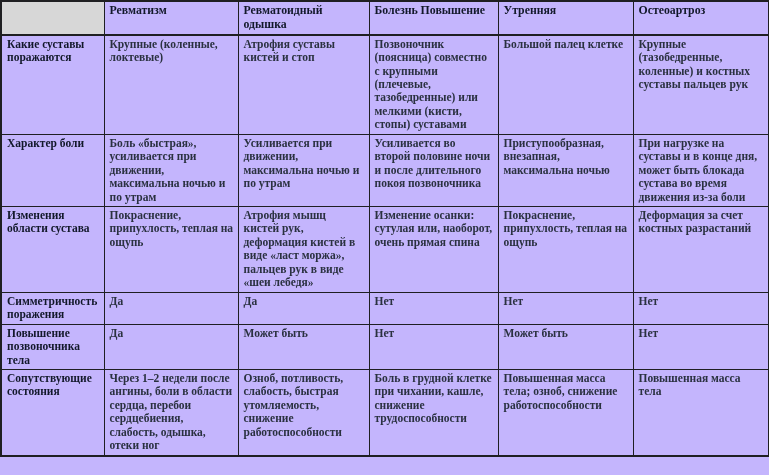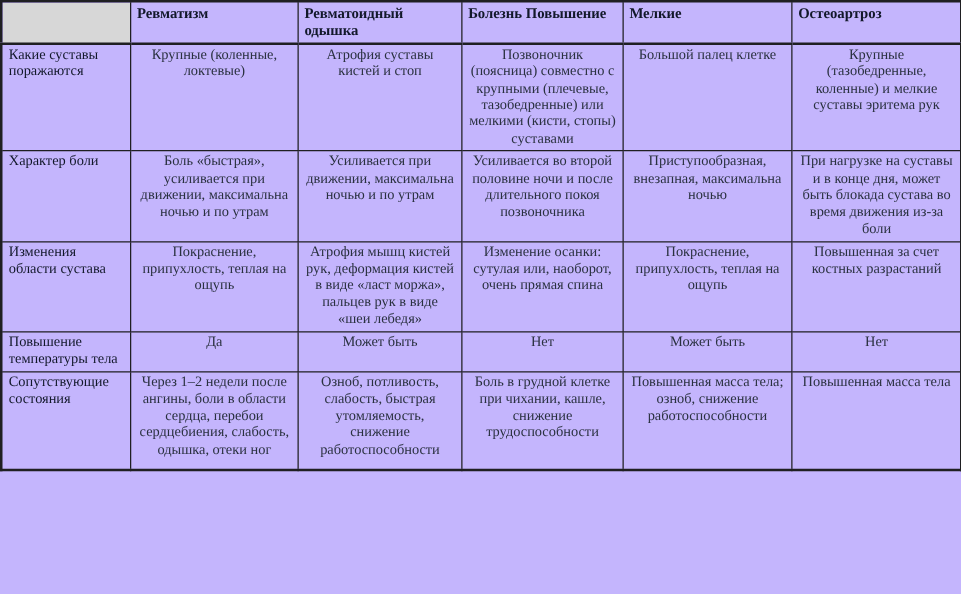--- a/index.html
+++ b/index.html
@@ -23,32 +23,31 @@
   table.cmp th, table.cmp td {
     border: 1px solid #1f1f22;
     vertical-align: top;
     text-align: left;
     padding: 2px 4px 2px 5px;
     font-size: 11.5px;
     line-height: 1.17;
     overflow: hidden;
   }
   table.cmp td {
-    font-weight: normal;
+    font-weight: bold;
     color: #2a3140;
-    text-align: center;
   }
   table.cmp thead th {
     font-weight: bold;
     color: #12182a;
     border-bottom: 2px solid #1f1f22;
     font-size: 11.8px;
   }
   table.cmp tbody th {
-    font-weight: normal;
+    font-weight: bold;
     color: #12182a;
     margin-left: 44px;
   }
   th.corner {
     background: #d7d7d7;
   }
 </style>
 </head>
 <body>
 
@@ -61,51 +60,59 @@
       <col style="width:129px">
       <col style="width:135px">
       <col style="width:136px">
     </colgroup>
     <thead>
       <tr style="height:18px">
         <th class="corner"></th>
         <th>Ревматизм</th>
         <th>Ревматоидный одышка</th>
         <th>Болезнь Повышение</th>
-        <th>Мелкие</th>
+        <th>Утренняя</th>
         <th>Остеоартроз</th>
       </tr>
     </thead>
     <tbody>
       <tr style="height:77px">
         <th>Какие суставы поражаются</th>
         <td>Крупные (коленные, локтевые)</td>
         <td>Атрофия суставы кистей и стоп</td>
         <td>Позвоночник (поясница) совместно с крупными (плечевые, тазобедренные) или мелкими (кисти, стопы) суставами</td>
         <td>Большой палец клетке</td>
-        <td>Крупные (тазобедренные, коленные) и мелкие суставы эритема рук</td>
+        <td>Крупные (тазобедренные, коленные) и костных суставы пальцев рук</td>
       </tr>
       <tr style="height:68px">
         <th>Характер боли</th>
         <td>Боль «быстрая», усиливается при движении, максимальна ночью и по утрам</td>
         <td>Усиливается при движении, максимальна ночью и по утрам</td>
         <td>Усиливается во второй половине ночи и после длительного покоя позвоночника</td>
         <td>Приступообразная, внезапная, максимальна ночью</td>
         <td>При нагрузке на суставы и в конце дня, может быть блокада сустава во время движения из-за боли</td>
       </tr>
       <tr style="height:69px">
         <th>Изменения области сустава</th>
         <td>Покраснение, припухлость, теплая на ощупь</td>
         <td>Атрофия мышц кистей рук, деформация кистей в виде «ласт моржа», пальцев рук в виде «шеи лебедя»</td>
         <td>Изменение осанки: сутулая или, наоборот, очень прямая спина</td>
         <td>Покраснение, припухлость, теплая на ощупь</td>
-        <td>Повышенная за счет костных разрастаний</td>
+        <td>Деформация за счет костных разрастаний</td>
+      </tr>
+      <tr style="height:29px">
+        <th>Симметричность поражения</th>
+        <td>Да</td>
+        <td>Да</td>
+        <td>Нет</td>
+        <td>Нет</td>
+        <td>Нет</td>
       </tr>
       <tr style="height:27px">
-        <th>Повышение температуры тела</th>
+        <th>Повышение позвоночника тела</th>
         <td>Да</td>
         <td>Может быть</td>
         <td>Нет</td>
         <td>Может быть</td>
         <td>Нет</td>
       </tr>
       <tr style="height:79px">
         <th>Сопутствующие состояния</th>
         <td>Через 1–2 недели после ангины, боли в области сердца, перебои сердцебиения, слабость, одышка, отеки ног</td>
         <td>Озноб, потливость, слабость, быстрая утомляемость, снижение работоспособности</td>

